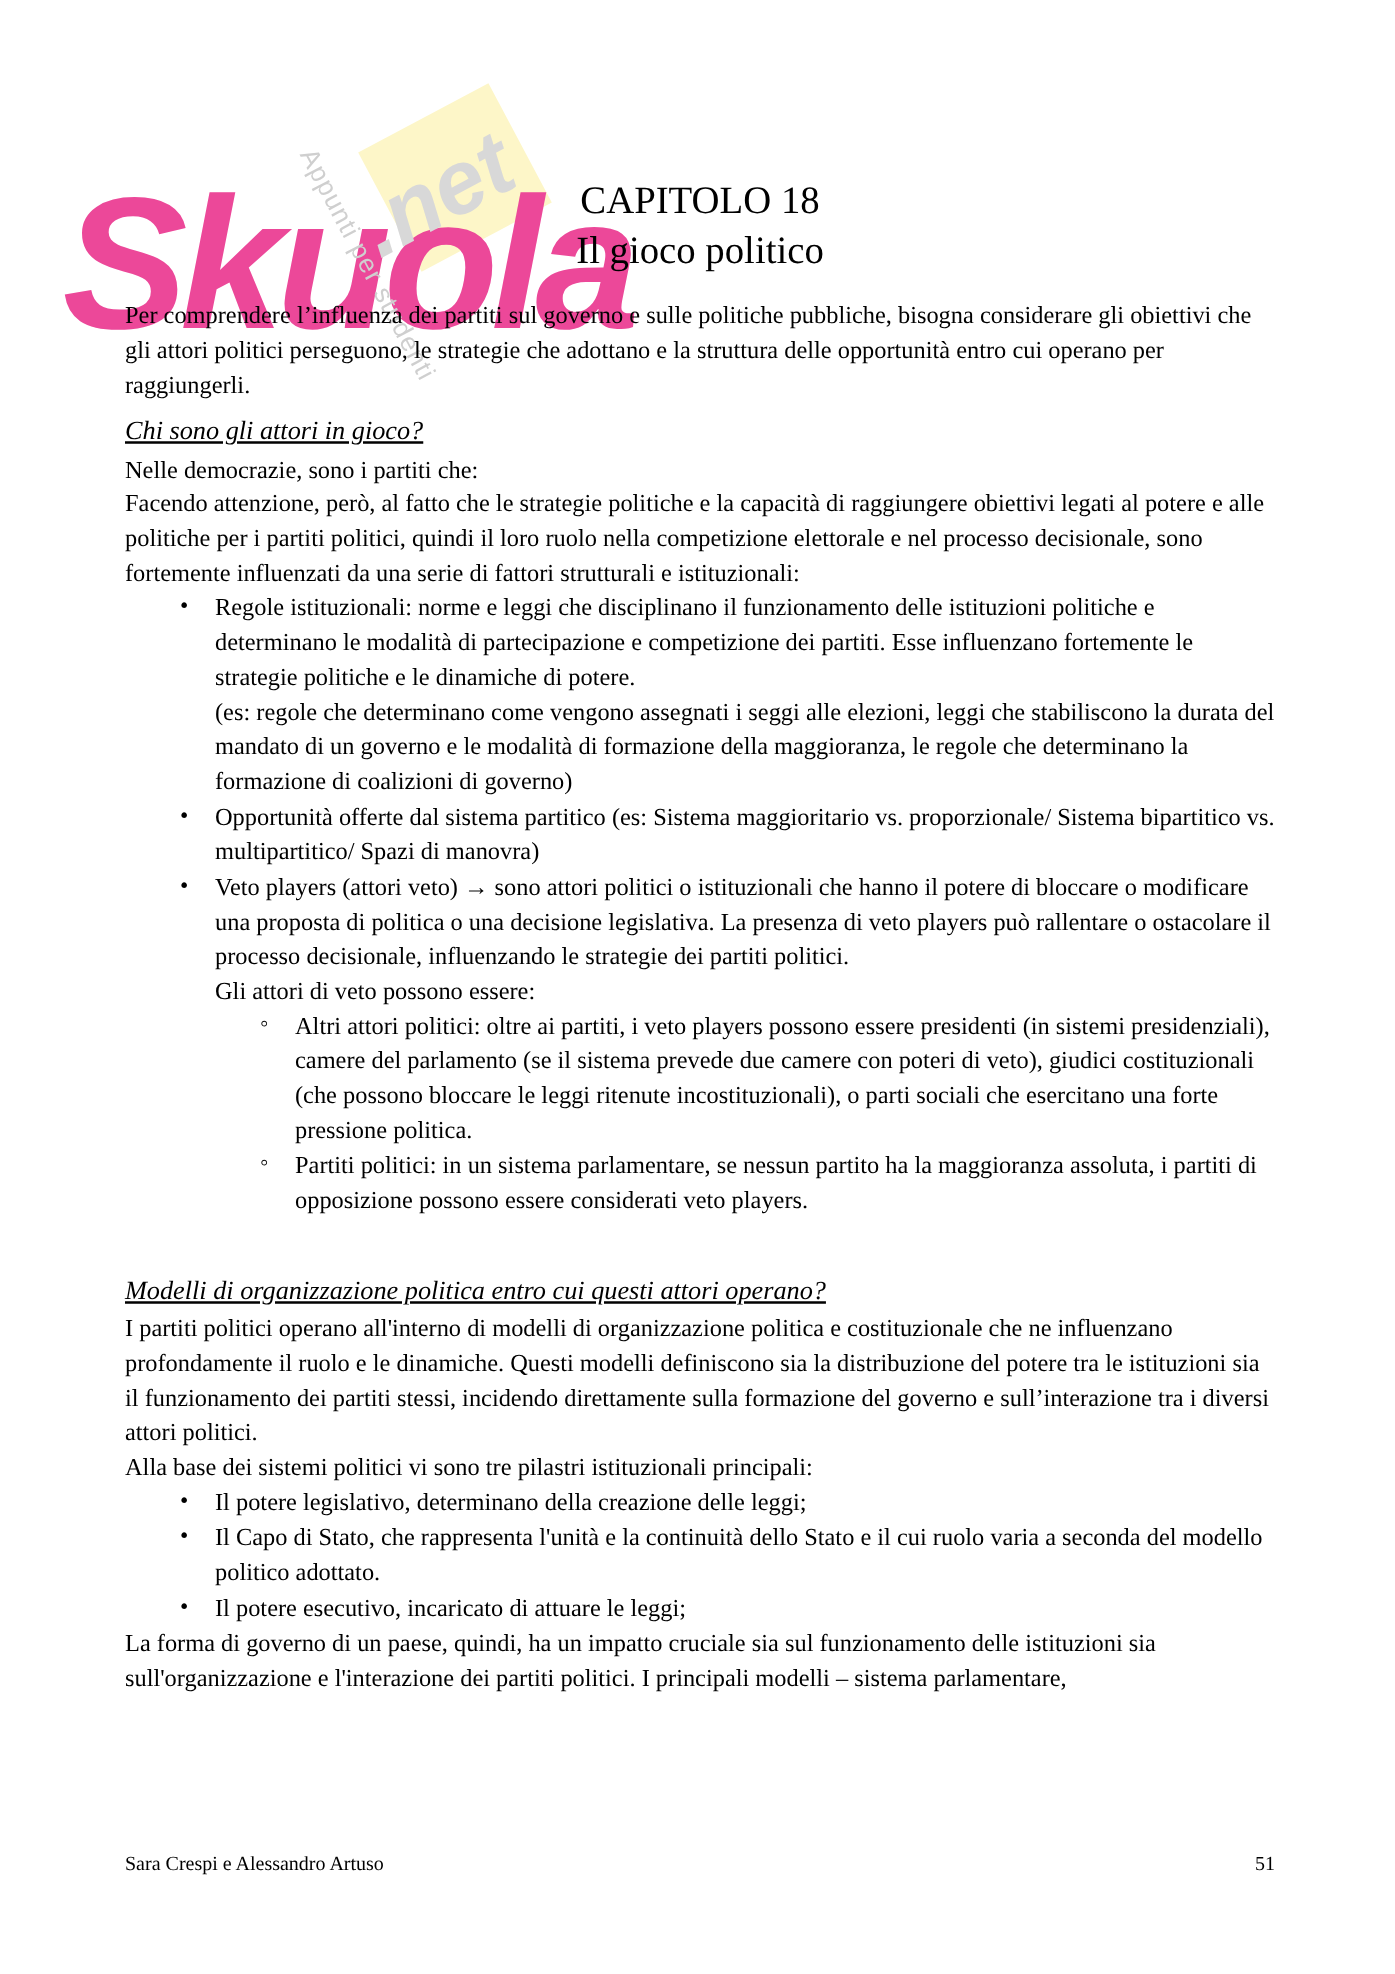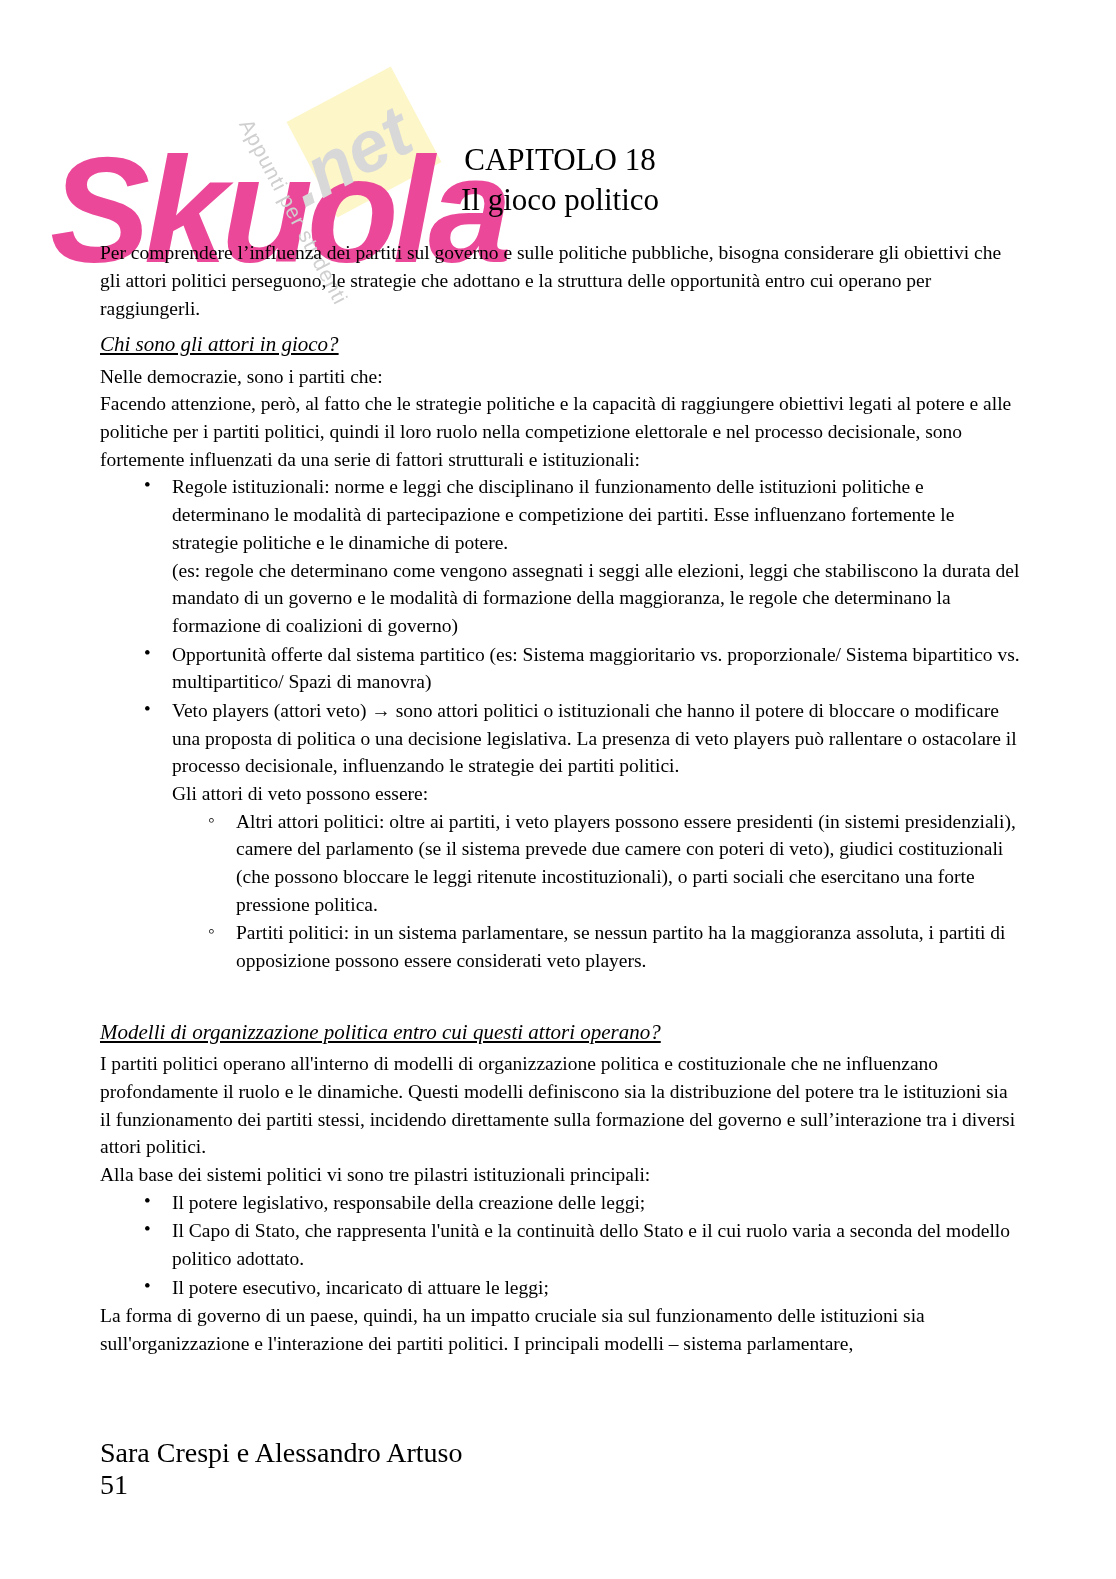--- a/index.html
+++ b/index.html
@@ -161,24 +161,23 @@
   .gap-lg { height: 34px; }
 
   
   .footer {
     position: absolute;
     left: 100px;
     right: 96px;
     bottom: 78px;
     display: flex;
     justify-content: space-between;
-    align-items: flex-start;
-    font-size: 28px;
+    align-items: center;
+    font-size: 16px;
     z-index: 2;
-    flex-direction: column;
   }
 </style>
 </head>
 <body>
 
 <div class="page">
 
   <div class="watermark">
     <div class="wm-yellow"></div>
     <div class="wm-blue-text">Skuola</div>
@@ -220,21 +219,21 @@
     </ul>
 
     <div class="gap-lg"></div>
 
     <h2 class="section-heading">Modelli di organizzazione politica entro cui questi attori operano?</h2>
 
     <p class="body-text">I partiti politici operano all'interno di modelli di organizzazione politica e costituzionale che ne influenzano profondamente il ruolo e le dinamiche. Questi modelli definiscono sia la distribuzione del potere tra le istituzioni sia il funzionamento dei partiti stessi, incidendo direttamente sulla formazione del governo e sull’interazione tra i diversi attori politici.</p>
     <p class="body-text">Alla base dei sistemi politici vi sono tre pilastri istituzionali principali:</p>
 
     <ul class="bulleted">
-      <li>Il potere legislativo, responsabile della creazione delle leggi;</li>
+      <li>Il potere legislativo, determinano della creazione delle leggi;</li>
       <li>Il Capo di Stato, che rappresenta l'unità e la continuità dello Stato e il cui ruolo varia a seconda del modello politico adottato.</li>
       <li>Il potere esecutivo, incaricato di attuare le leggi;</li>
     </ul>
 
     <p class="body-text">La forma di governo di un paese, quindi, ha un impatto cruciale sia sul funzionamento delle istituzioni sia sull'organizzazione e l'interazione dei partiti politici. I principali modelli – sistema parlamentare,</p>
   </div>
 
   <div class="footer">
     <span>Sara Crespi e Alessandro Artuso</span>
     <span>51</span>

